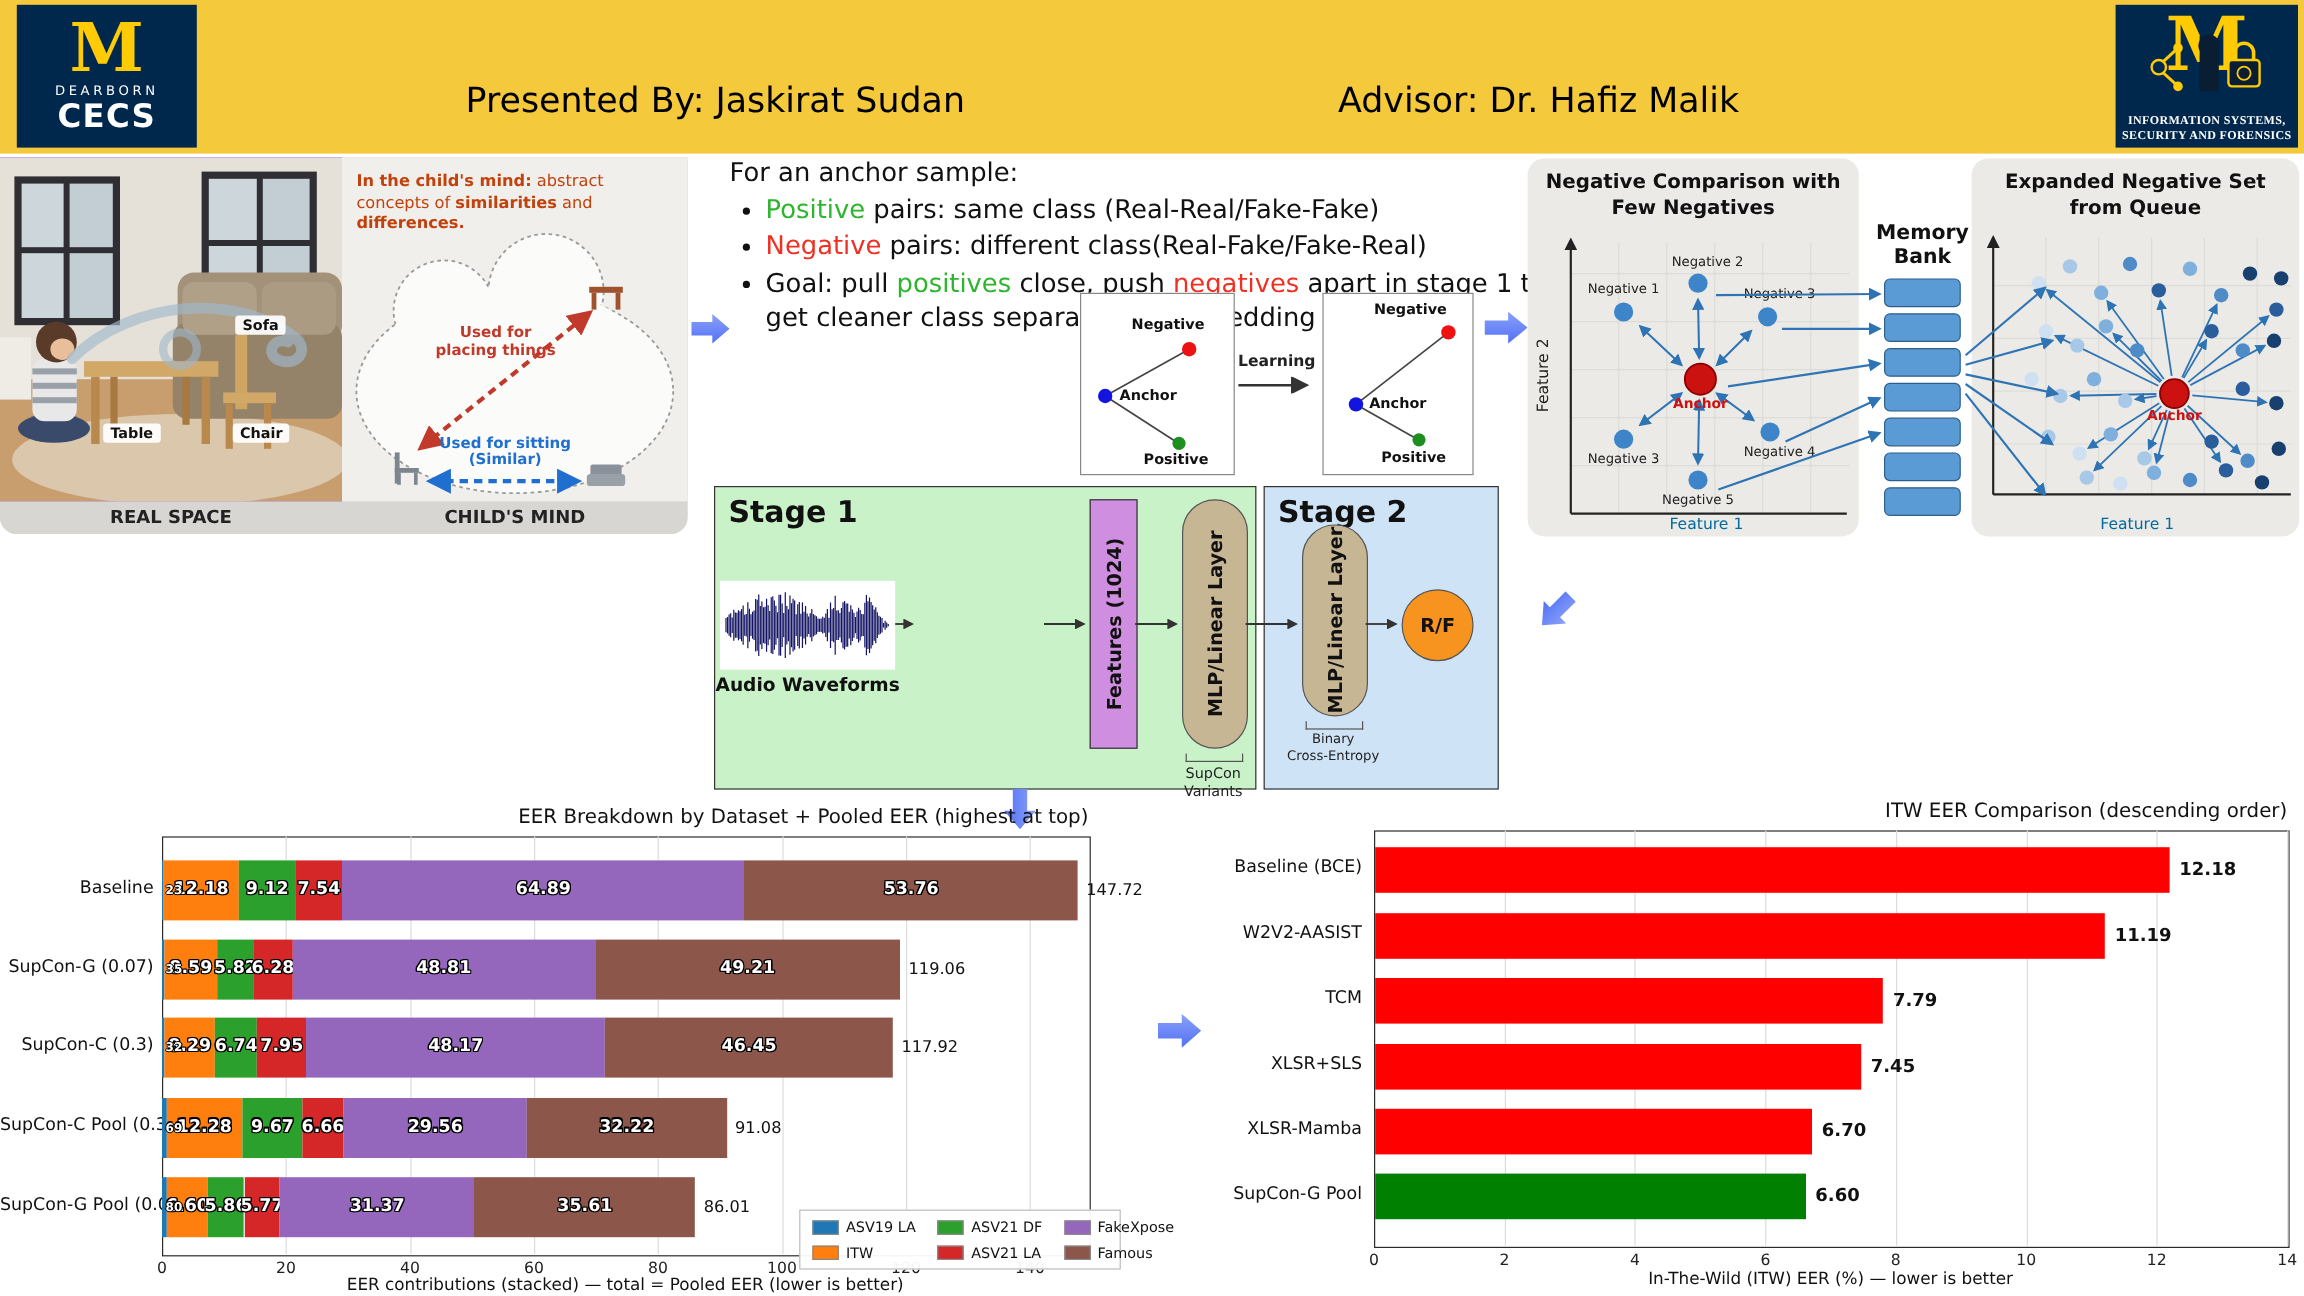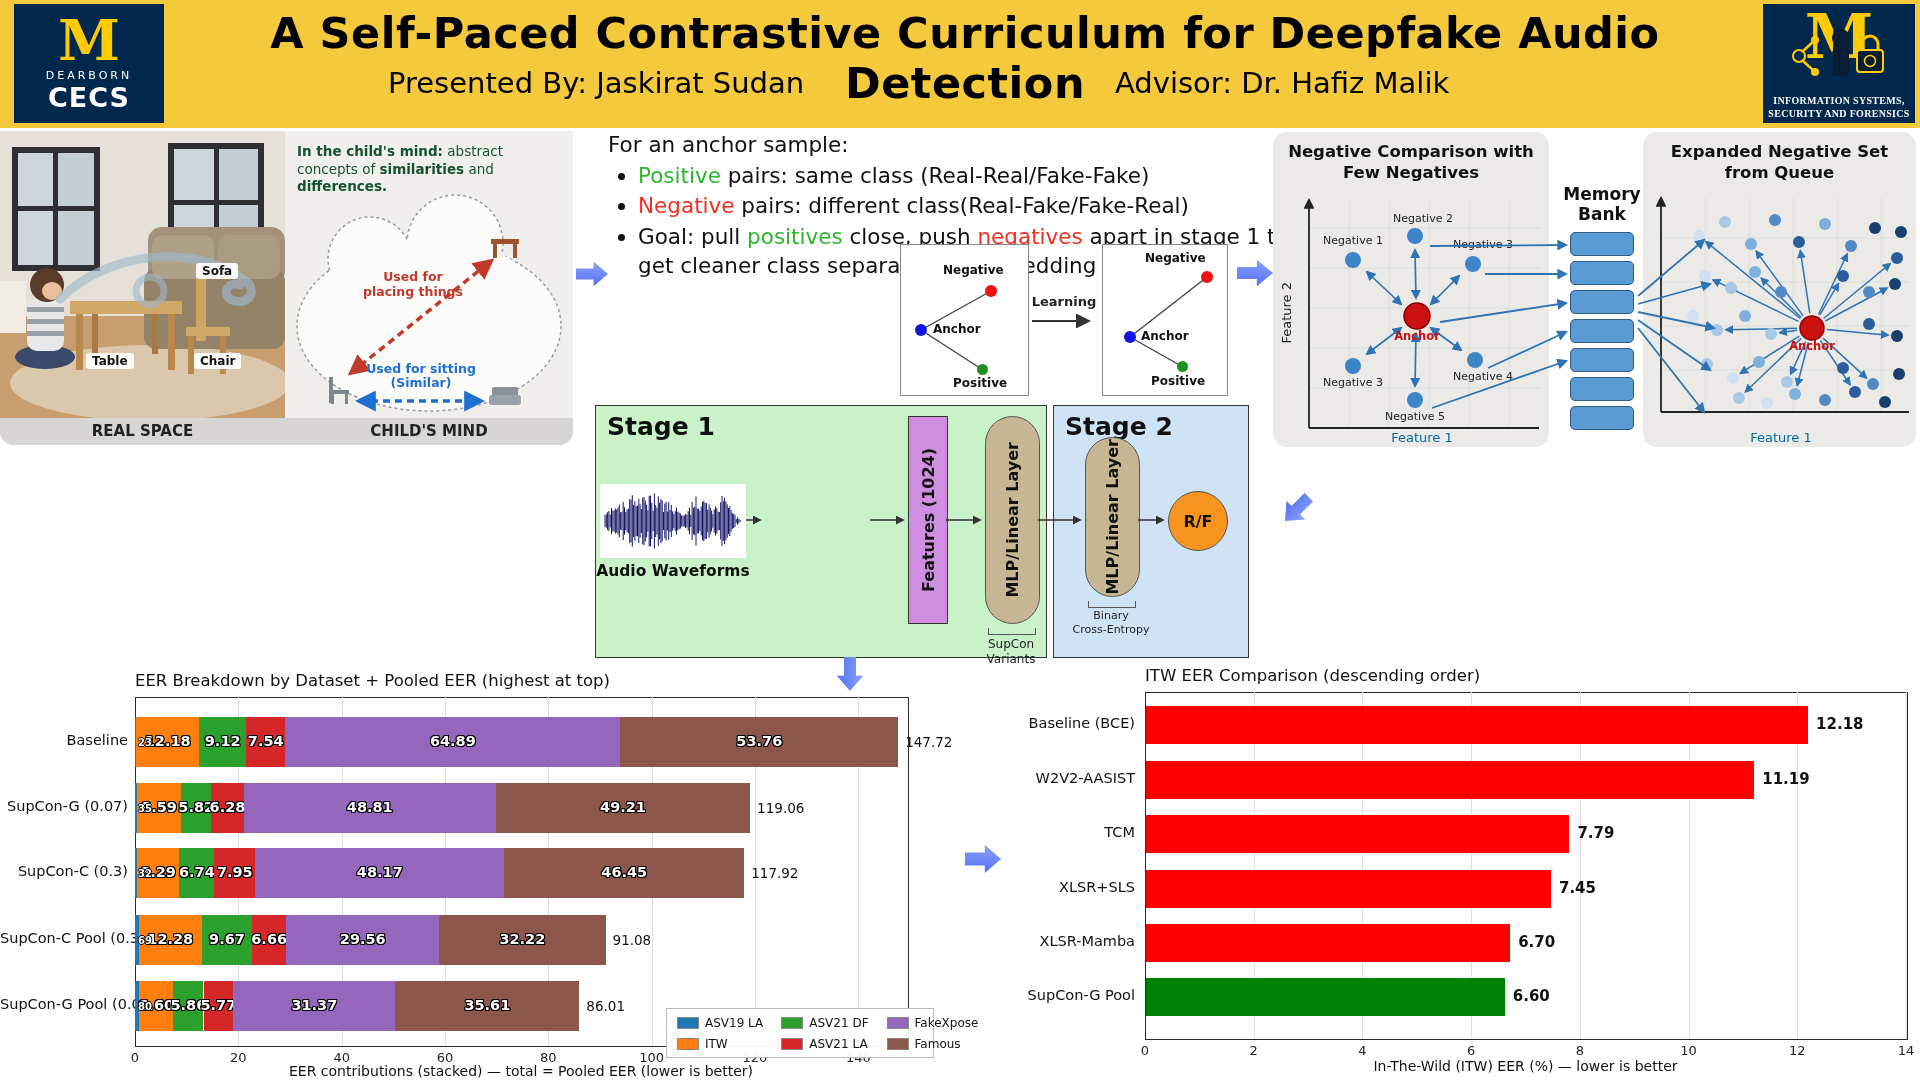--- a/index.html
+++ b/index.html
@@ -28,21 +28,21 @@
   .concept{position:absolute;left:0;top:131px;width:573px;height:314px;background:#d8d6d2;
            border-radius:0 0 14px 14px;overflow:hidden;}
   .photo{position:absolute;left:0;top:0;width:285px;height:287px;background:#8b5cf6;}
   .mind{position:absolute;left:285px;top:0;width:288px;height:287px;background:#f0efeb;}
   .strip{position:absolute;left:0;top:287px;width:573px;height:27px;background:#d8d6d2;
          font-weight:800;font-size:15px;color:#222;}
   .strip-l{position:absolute;left:0;top:4px;width:285px;text-align:center;}
   .strip-r{position:absolute;left:285px;top:4px;width:288px;text-align:center;}
   .chip{position:absolute;background:rgba(255,255,255,0.92);color:#111;font-size:12px;font-weight:700;
         padding:1px 6px;border-radius:3px;}
-  .mind-intro{position:absolute;left:12px;top:12px;width:266px;font-size:13.5px;line-height:1.3;color:#14532d;}
+  .mind-intro{position:absolute;left:12px;top:12px;width:266px;font-size:13.5px;line-height:1.3;color:#c2410c;}
   
   .notes{position:absolute;left:608px;top:130px;width:720px;font-size:21.5px;line-height:1.36;color:#111;}
   .notes-list{margin:2px 0 0 0;padding-left:30px;}
   .notes-list li{margin:1px 0;}
   .pos{color:#2db52d;}
   .neg{color:#f03022;}
   
   .pairbox{position:absolute;background:#fff;border:1.5px solid #888;}
   .dot{position:absolute;border-radius:50%;}
   .plabel{position:absolute;font-size:12px;font-weight:700;color:#111;white-space:nowrap;}
@@ -76,21 +76,21 @@
   .cap1{left:985px;top:416px;width:53px;height:206px;}
   .cap2{left:1085px;top:437px;width:53px;height:158px;}
   .rot{writing-mode:vertical-rl;transform:rotate(180deg);font-weight:800;font-size:16px;white-space:nowrap;color:#111;}
   .bracket{position:absolute;border-left:1.5px solid #555;border-right:1.5px solid #555;border-bottom:1.5px solid #555;height:6px;}
   .subnote{position:absolute;text-align:center;font-size:12px;line-height:1.25;color:#222;}
   .rfcircle{position:absolute;left:1168px;top:491px;width:58px;height:58px;border-radius:50%;background:#f79420;
             border:1.5px solid #555;display:flex;align-items:center;justify-content:center;font-size:16px;font-weight:600;}
   
   .c-plot{position:absolute;border:1.2px solid #2b2b2b;background:#fff;}
   .c-grid{position:absolute;width:1px;background:#dcdcdc;}
-  .c-title{position:absolute;text-align:left;font-size:16.5px;color:#111;}
+  .c-title{position:absolute;text-align:right;font-size:16.5px;color:#111;}
   .c-xlabel{position:absolute;text-align:center;font-size:14px;color:#111;}
   .c-tick{position:absolute;text-align:center;font-size:13px;color:#222;}
   .c-cat{position:absolute;text-align:right;font-size:14.5px;color:#111;white-space:nowrap;}
   .c-bar{position:absolute;}
   .c-seg{position:absolute;text-align:center;font-size:14.5px;font-weight:800;color:#fff;
          text-shadow:-1px 0 0 #000,1px 0 0 #000,0 -1px 0 #000,0 1px 0 #000,-1px -1px 0 #000,1px 1px 0 #000,-1px 1px 0 #000,1px -1px 0 #000;}
   .c-mini{position:absolute;font-size:10px;font-weight:800;color:#fff;
          text-shadow:-1px 0 0 #000,1px 0 0 #000,0 -1px 0 #000,0 1px 0 #000;}
   .c-total{position:absolute;font-size:13.5px;color:#111;}
   .c-val{position:absolute;font-size:15px;font-weight:800;color:#111;}
@@ -105,21 +105,20 @@
 <body>
 
 <div id="poster">
 
   <div class="header">
     <div class="logo-left">
       <div class="logo-m">M</div>
       <div class="logo-dearborn">DEARBORN</div>
       <div class="logo-cecs">CECS</div>
     </div>
-    <div class="poster-title">A Self-Paced Contrastive Curriculum for Deepfake Audio Detection</div>
     <div class="subtitle-a">
       <span class="sub-b">Presented By:</span>
       <span>Jaskirat Sudan</span>
     </div>
     <div class="subtitle-b">
       <span class="sub-b">Advisor:</span>
       <span>Dr. Hafiz Malik</span>
     </div>
     <div class="logo-right">
       <div class="logo-m2">M</div>

